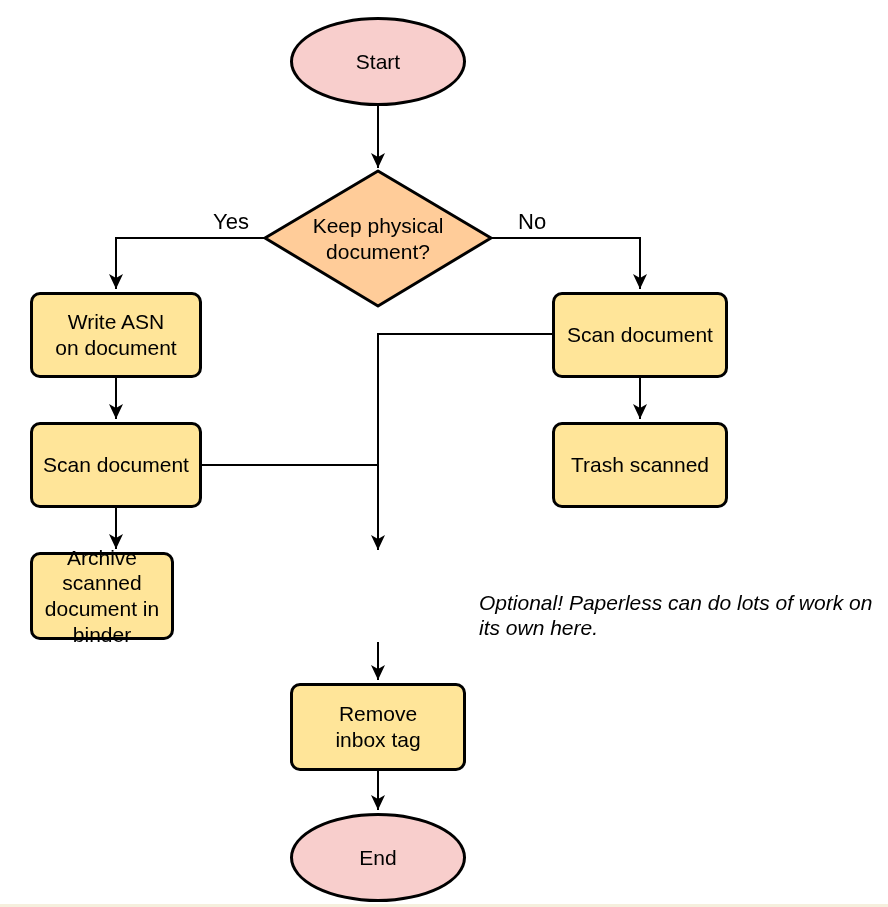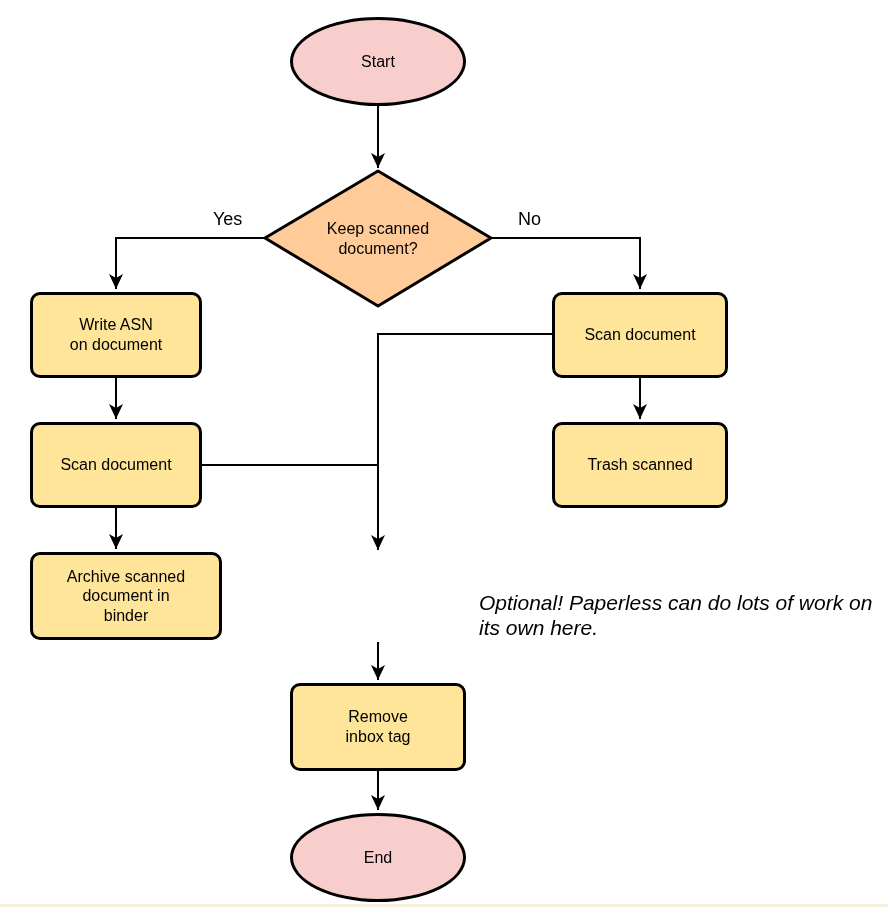--- a/index.html
+++ b/index.html
@@ -18,41 +18,41 @@
     width: 888px; height: 907px;
   }
   .edge { fill: none; stroke: #000; stroke-width: 2px; }
   .node {
     position: absolute;
     box-sizing: border-box;
     display: flex;
     align-items: center;
     justify-content: center;
     text-align: center;
-    font-size: 16px;
+    font-size: 21px;
     line-height: 1.22;
     white-space: pre-line;
   }
   .process {
     background: #ffe599;
     border: 3px solid #000;
     border-radius: 10px;
   }
   .terminator {
     background: #f8cecc;
     border: 3px solid #000;
     border-radius: 50%;
   }
   .decision-label {
     background: transparent;
     border: none;
   }
   .edge-label {
     position: absolute;
-    font-size: 18px;
+    font-size: 22px;
     line-height: 1.2;
     background: #fff;
     padding: 0 2px;
   }
   .annotation {
     position: absolute;
     left: 479px;
     top: 590px;
     width: 420px;
     font-size: 21px;
@@ -91,37 +91,37 @@
     <path class="edge" d="M378,771 L378,810" marker-end="url(#arrow)"></path>
 
     <polygon points="378,171 491,238 378,306 265,238" fill="#ffcc99" stroke="#000" stroke-width="3" stroke-linejoin="round"></polygon>
   </svg>
 
   <div class="node terminator" style="left:290px; top:17px; width:176px; height:89px;">
     <span>Start</span>
   </div>
 
   <div class="node decision-label" style="left:278px; top:171px; width:200px; height:135px;">
-    <span>Keep scanned
+    <span>Keep physical
 document?</span>
   </div>
 
   <div class="edge-label" style="left:211px; top:209px;">Yes</div>
   <div class="edge-label" style="left:516px; top:209px;">No</div>
 
   <div class="node process" style="left:30px; top:292px; width:172px; height:86px;text-align:center;">
     <span>Write ASN
 on document</span>
   </div>
 
   <div class="node process" style="left:30px; top:422px; width:172px; height:86px;">
     <span>Scan document</span>
   </div>
 
-  <div class="node process" style="left:30px; top:552px; width:192px; height:88px;">
+  <div class="node process" style="left:30px; top:552px; width:144px; height:88px;">
     <span>Archive scanned
 document in
 binder</span>
   </div>
 
   <div class="node process" style="left:552px; top:292px; width:176px; height:86px;">
     <span>Scan document</span>
   </div>
 
   <div class="node process" style="left:552px; top:422px; width:176px; height:86px;">

